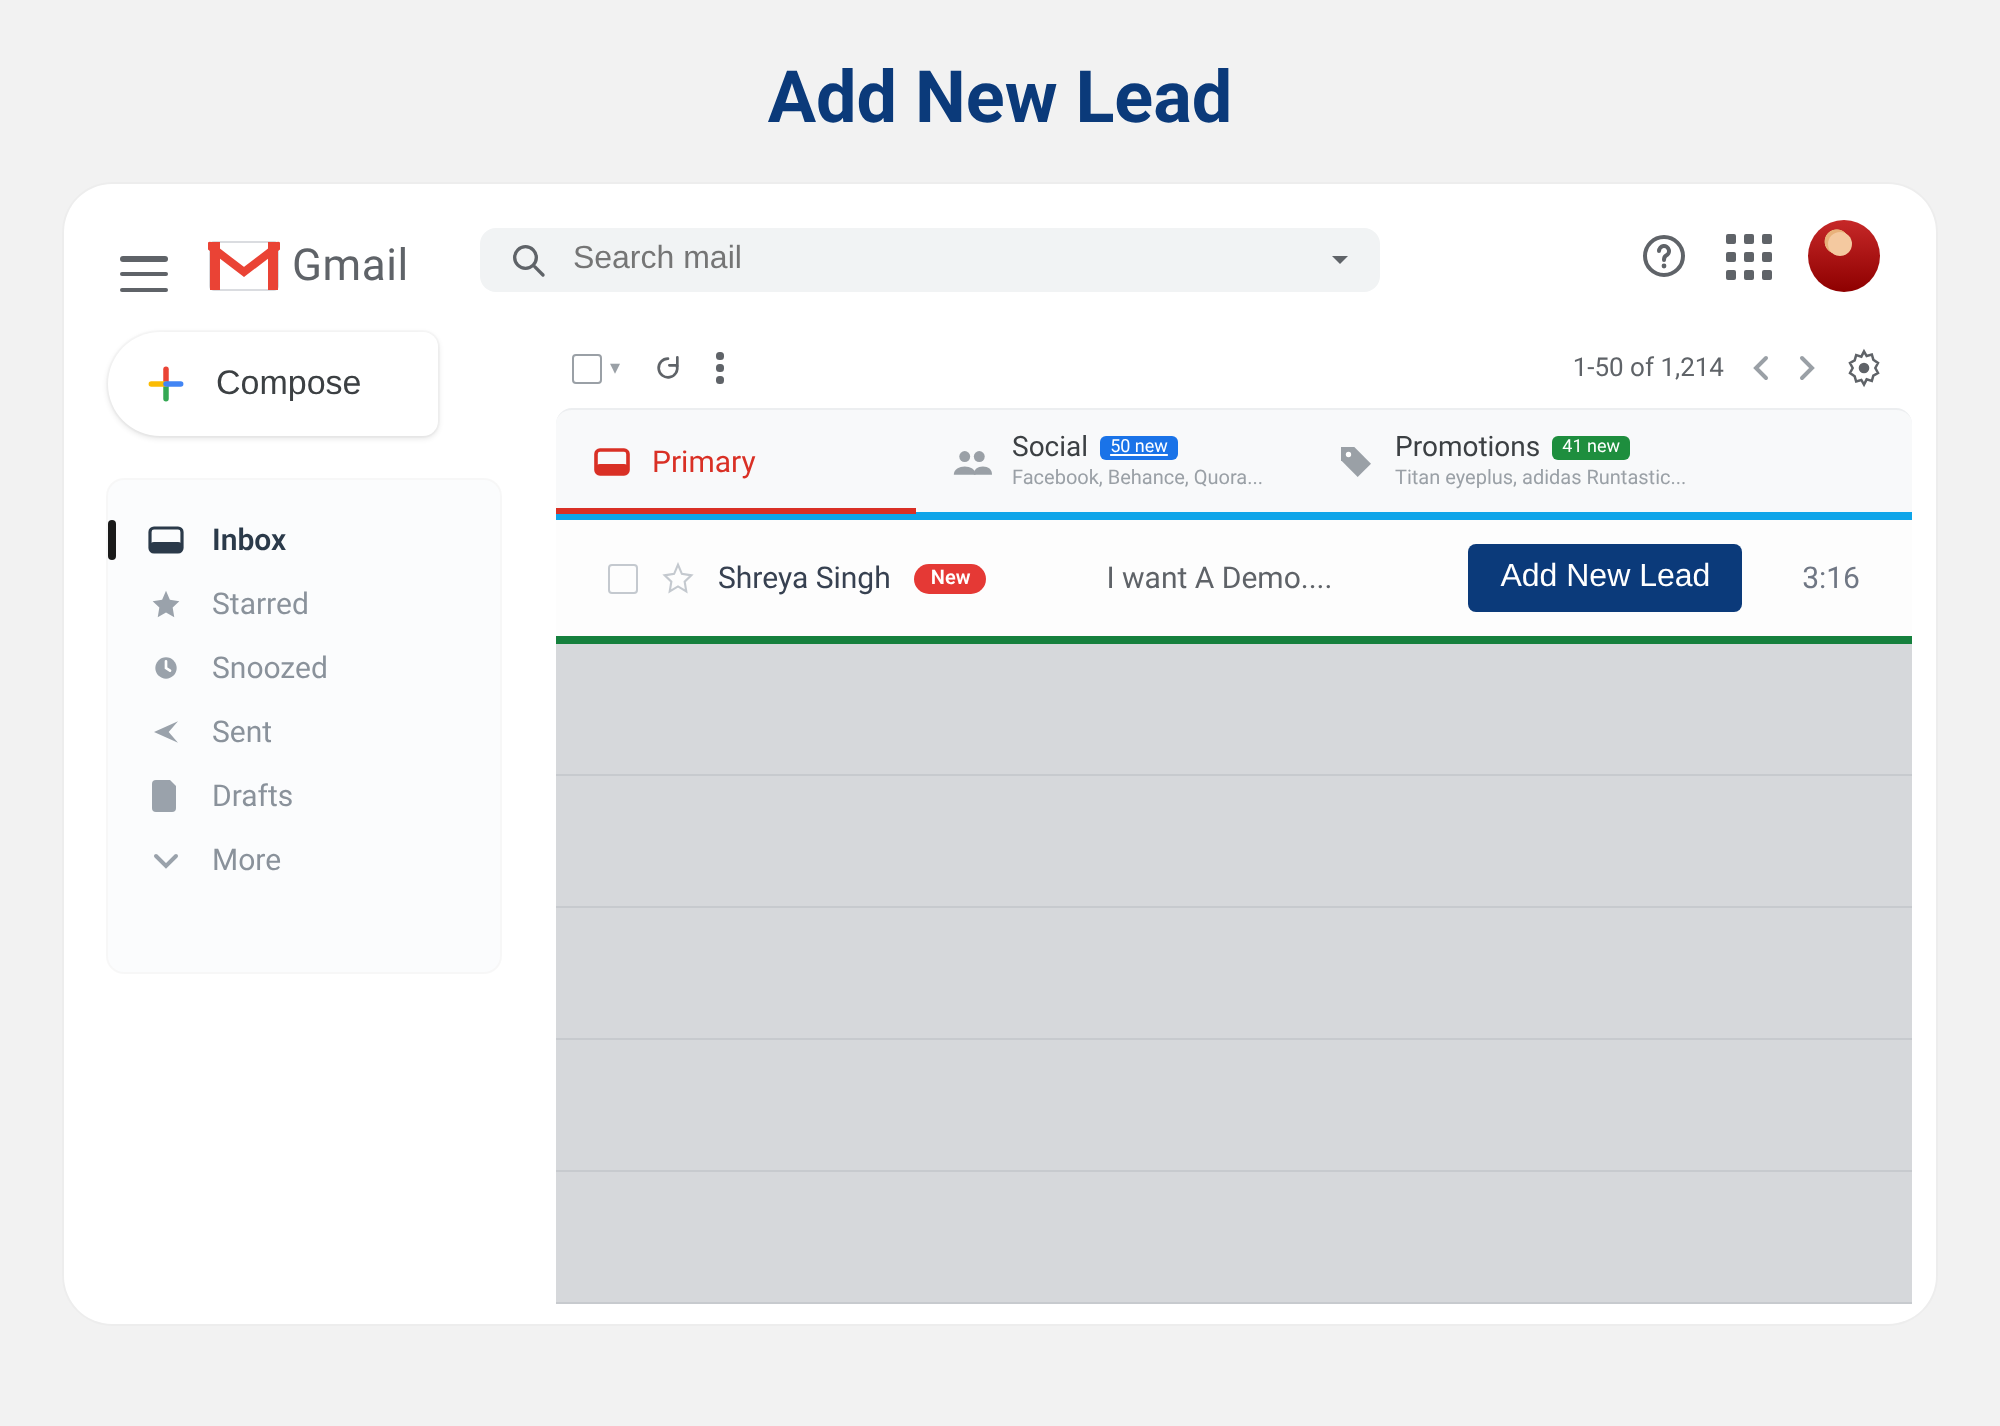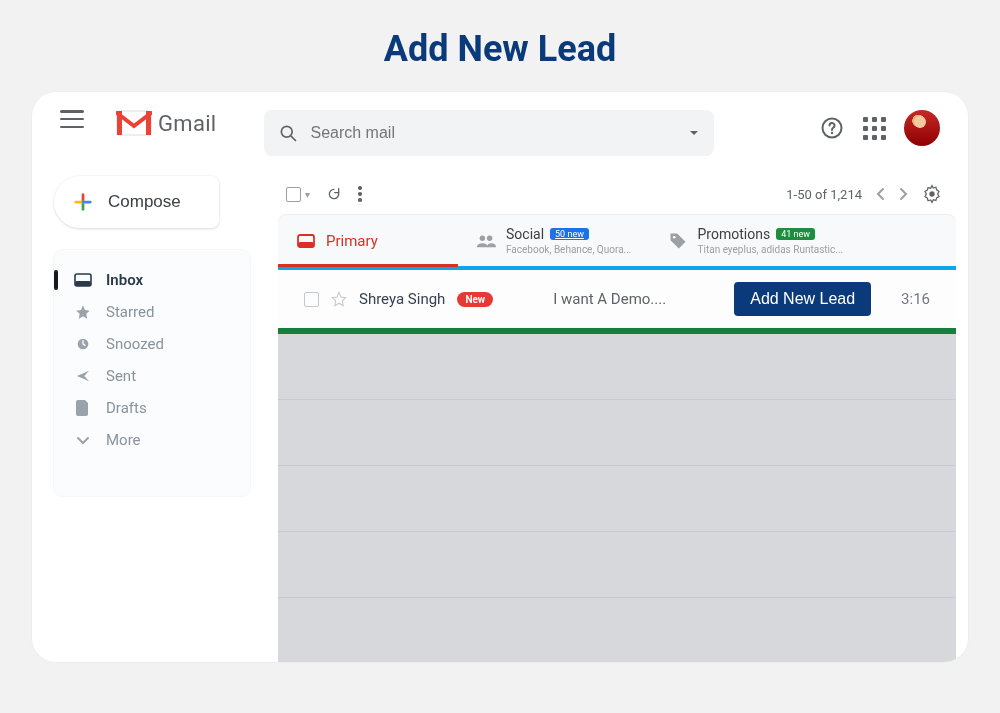--- a/index.html
+++ b/index.html
@@ -20,35 +20,35 @@
   .app-card {
     background: #fff;
     border-radius: 24px;
     margin: 0 32px;
     height: 570px;
     overflow: hidden;
     box-shadow: 0 0 0 1px rgba(0,0,0,0.02);
   }
   .topbar {
     display: flex;
-    align-items: flex-start;
+    align-items: flex-end;
     padding: 18px 28px 18px 28px;
-    gap: 28px;
+    gap: 16px;
   }
   .hamburger { width: 24px; height: 18px; display:flex; flex-direction:column; justify-content:space-between; cursor:pointer; }
   .hamburger span { height: 2.5px; background:#5f6368; border-radius:2px; }
   .logo-wrap { display:flex; align-items:center; gap:6px; margin-left: 4px; }
   .gmail-logo-icon { width: 36px; height: 26px; }
   .gmail-word { font-size: 22px; color:#5f6368; font-weight:400; letter-spacing:0.3px; }
   .searchbar {
     flex: 0 0 450px;
     margin-left: 20px;
     background: #f1f3f4;
     border-radius: 8px;
-    height: 46px;
+    height: 32px;
     display:flex;
     align-items:center;
     padding: 0 14px;
     gap: 12px;
     color:#5f6368;
   }
   .searchbar input {
     flex:1;
     border:none; background:transparent; outline:none;
     font-size:16px; color:#5f6368;
@@ -124,21 +124,21 @@
   .tab .meta { display:flex; flex-direction:column; gap:2px; }
   .tab .meta-top { display:flex; align-items:center; gap:6px; font-size:14px; color:#3c4043;}
   .tab .meta-sub { font-size:10px; color:#9aa0a6; }
   .badge { font-size:9px; padding:1px 5px; border-radius:3px; color:#fff; }
   .badge.blue { background:#1a73e8;text-decoration:underline; }
   .badge.green { background:#1e8e3e; }
 
   .email-row {
     display:flex; align-items:center;
     padding: 12px 26px 12px 26px;
-    border-bottom:6px solid #15803d;
+    border-bottom:4px solid #15803d;
     margin: 0 12px 0 18px;
     background:#fdfdfd;
     gap: 12px;
   }
   .email-row .chk { width:15px; height:15px; border:1.5px solid #c4c9cf; border-radius:2px; }
   .star { color:#c4c9cf; }
   .sender { font-size:15px; color:#374151; }
   .new-pill { background:#e53935; color:#fff; font-size:10px; font-weight:600; padding:2px 8px; border-radius:10px; margin-left:0;}
   .subject { margin-left: 48px; font-size:15px; color:#5f6368; flex:0 0 auto; }
   .add-lead-btn {

